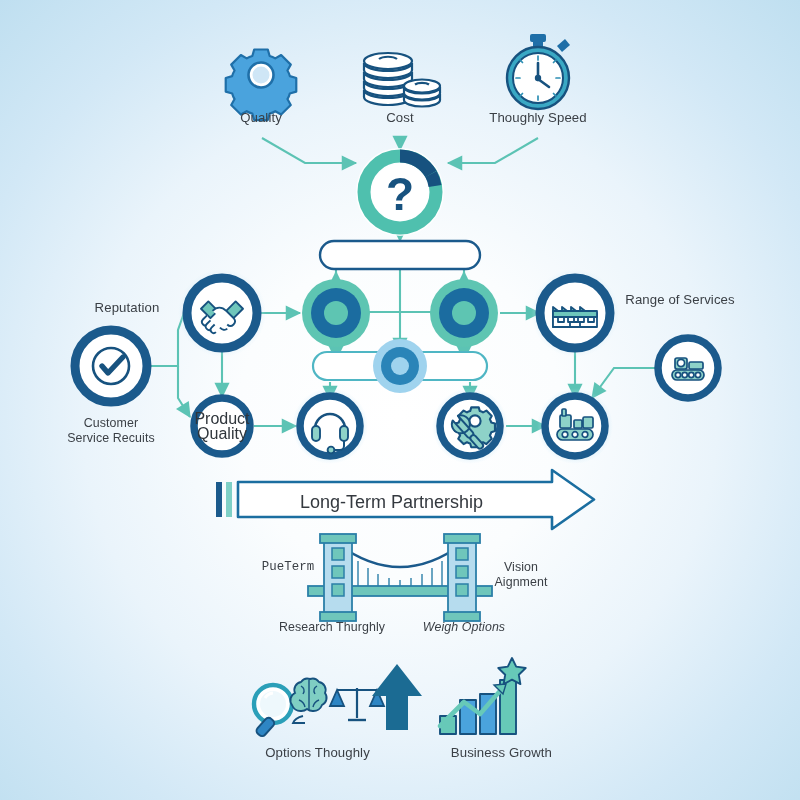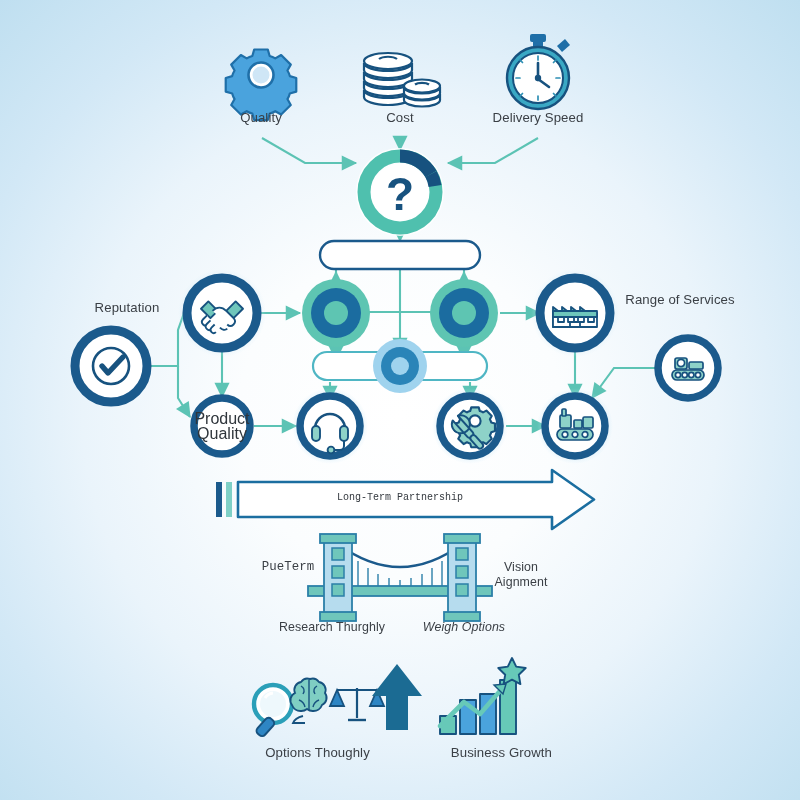--- a/index.html
+++ b/index.html
@@ -18,22 +18,22 @@
     position:absolute;color:#3a3f45;text-align:center;
     font-size:13.2px;line-height:15px;letter-spacing:.1px;
     white-space:pre;user-select:none;
   }
   .lbl.small{font-size:12.4px;line-height:14.5px;}
   .nodetext{
     position:absolute;text-align:center;color:#2f353b;
     font-size:16px;line-height:15px;white-space:pre;
   }
   .bannertext{
-    position:absolute;text-align:center;color:#34393f;
-    font-size:10px;white-space:pre;font-family:Liberation Mono, monospace;
+    position:absolute;text-align:left;color:#34393f;
+    font-size:18px;white-space:pre;
   }
 </style>
 </head>
 <body>
 
 <div id="stage">
 
   <svg class="layer" viewBox="0 0 800 800">
     <defs>
       <marker id="ar-t" markerWidth="9" markerHeight="9" refX="7.4" refY="4.5" orient="auto">
@@ -359,23 +359,25 @@
       <path d="M-38,16 L-14,-8 L2,4 L28,-26" fill="none" stroke="#67c9b8" stroke-width="4.6" stroke-linejoin="round" stroke-linecap="round"></path>
       <path d="M28,-26 l-12,1 l9,9 z" fill="#67c9b8" stroke="#17527f" stroke-width="1.4"></path>
       <path d="M34,-52 l4.2,8.6 l9.5,1.4 l-6.9,6.7 l1.6,9.4 l-8.4,-4.4 l-8.4,4.4 l1.6,-9.4 l-6.9,-6.7 l9.5,-1.4 z" fill="#67c9b8" stroke="#17527f" stroke-width="1.9" stroke-linejoin="round"></path>
     </g>
   </svg>
 
   <div class="nodetext" style="left:370px;top:168px;width:60px;font-size:46px;line-height:52px;font-weight:bold;color:#17527f;">?</div>
 
   <div class="lbl" style="left:201px;top:110px;width:120px;">Quality</div>
   <div class="lbl" style="left:340px;top:110px;width:120px;">Cost</div>
-  <div class="lbl" style="left:478px;top:110px;width:120px;">Delivery Speed</div>
+  <div class="lbl" style="left:478px;top:110px;width:120px;">Thoughly Speed</div>
 
   <div class="lbl" style="left:72px;top:300px;width:110px;">Reputation</div>
+  <div class="lbl small" style="left:51px;top:416px;width:120px;">Customer
+Service Recuits</div>
   <div class="lbl" style="left:615px;top:292px;width:130px;">Range of Services</div>
 
   <div class="nodetext" style="left:182px;top:411px;width:80px;">Product
 Quality</div>
 
   <div class="bannertext" style="left:300px;top:492px;width:200px;">Long-Term Partnership</div>
 
   <div class="lbl small" style="left:250px;top:560px;width:76px;font-family:Liberation Mono, monospace;">PueTerm</div>
   <div class="lbl small" style="left:478px;top:560px;width:86px;">Vision
 Aignment</div>

